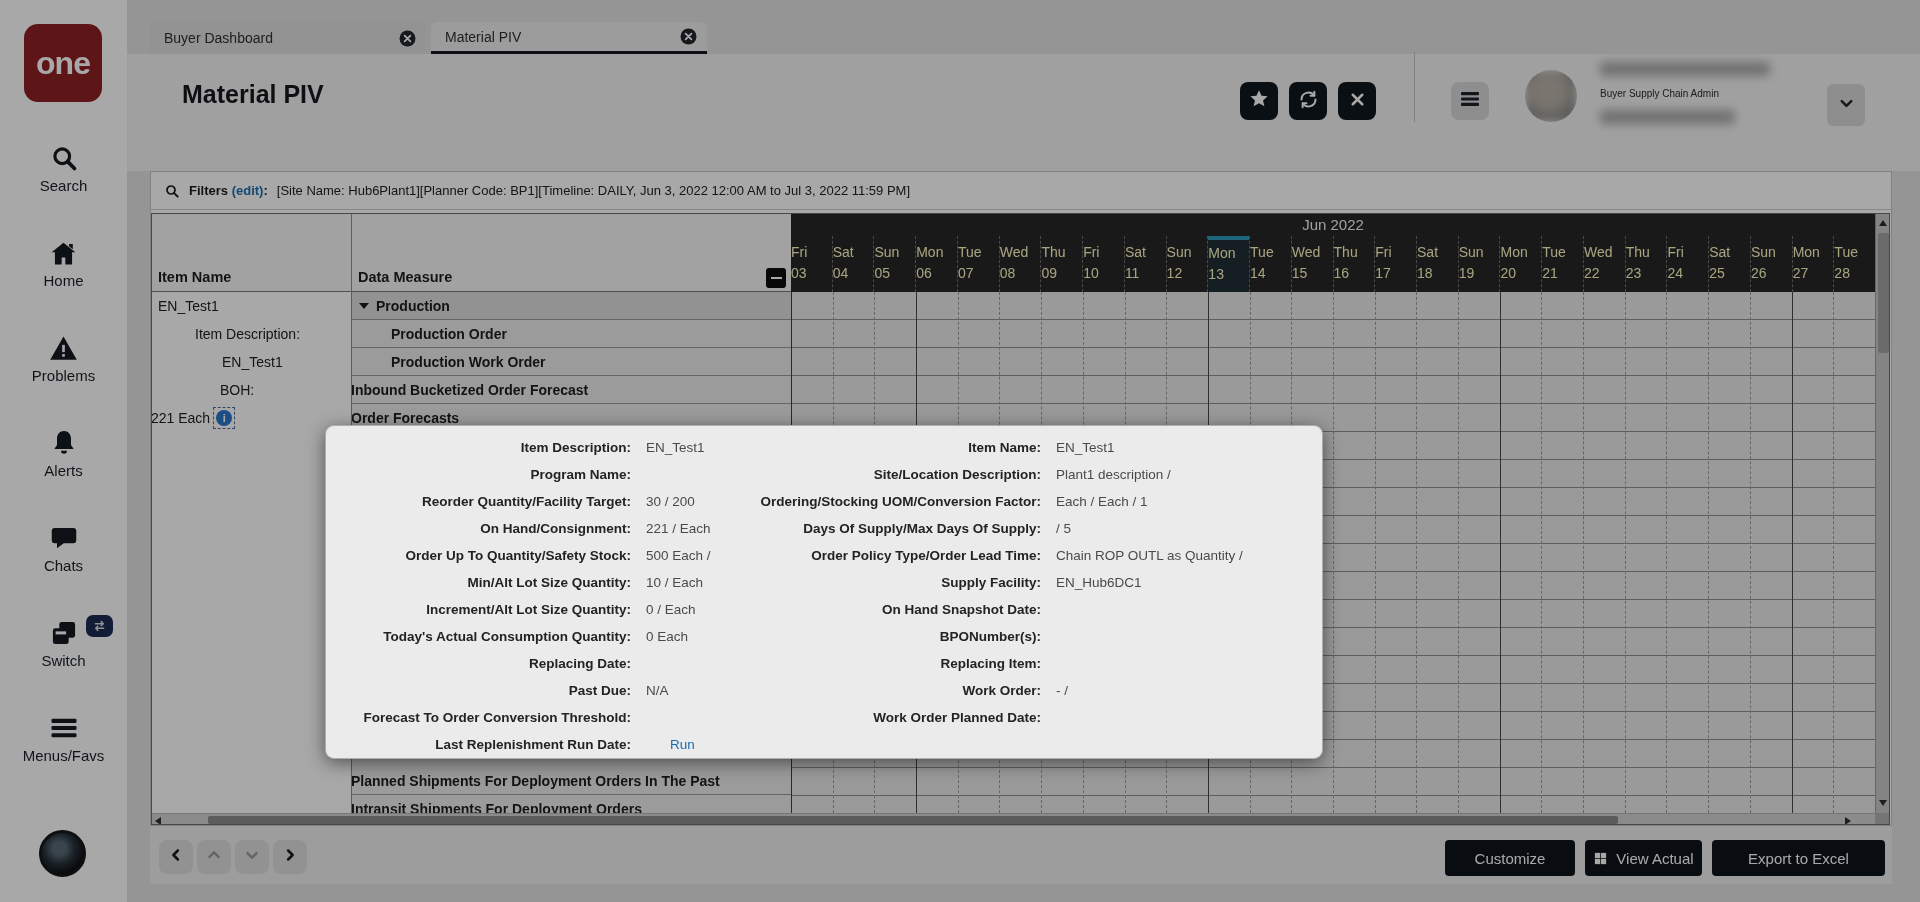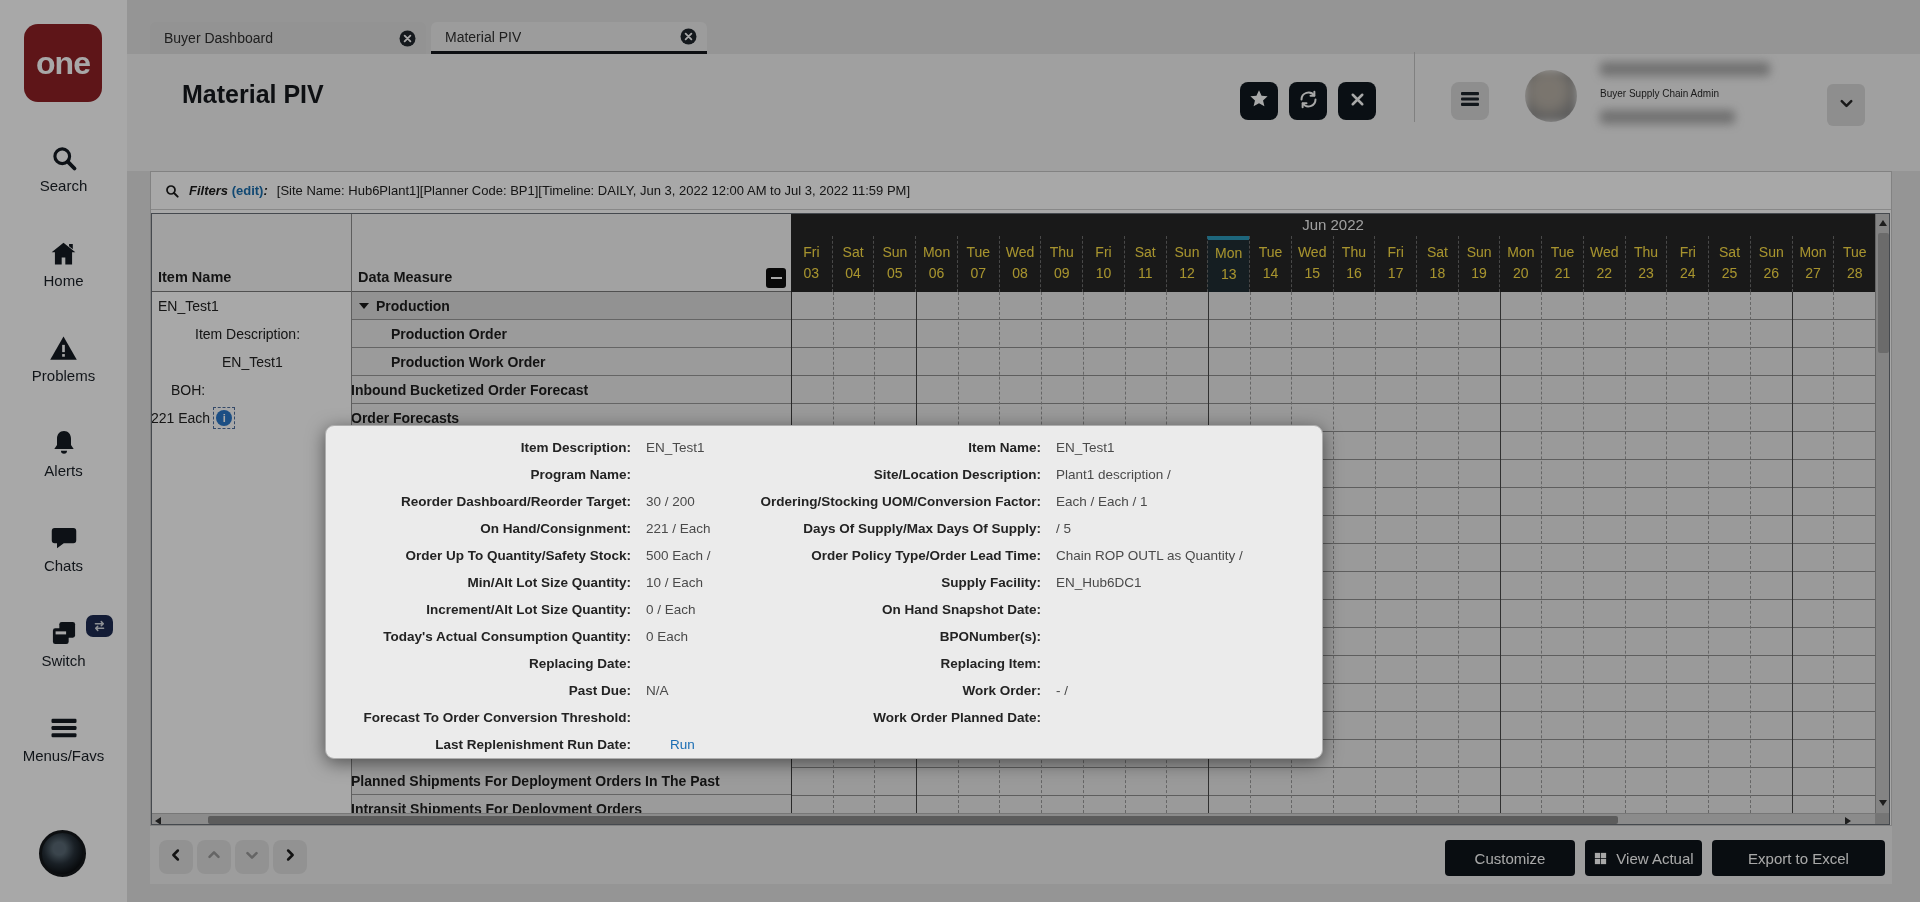--- a/index.html
+++ b/index.html
@@ -42,39 +42,39 @@
   .blurbar.b1{width:170px;height:14px;margin-bottom:12px;}
   .blurbar.b2{width:135px;height:14px;margin-top:11px;}
   .role-text{font-size:10px;color:#2b2b2b;white-space:nowrap;}
   .chev-btn{position:absolute;left:1827px;top:84px;width:38px;height:42px;border-radius:6px;background:#d8d8d8;
             display:flex;align-items:center;justify-content:center;z-index:3;}
 
   
   .card{position:absolute;left:150px;top:171px;width:1742px;height:655px;background:#ffffff;border:1px solid #c5c5c5;z-index:3;}
   .filterbar{position:absolute;left:0;top:0;width:100%;height:38px;border-bottom:1px solid #cfcfcf;
              display:flex;align-items:center;gap:9px;padding-left:13px;font-size:13px;color:#1c1c1c;}
-  .filterbar .f-bold{font-weight:700;font-style:italic;}
+  .filterbar .f-bold{font-weight:700;}
   .f-edit{color:#1c6fae;font-weight:700;}
   .f-value{color:#222;}
 
   .grid-outline{position:absolute;left:0;top:41px;width:1739px;height:612px;border:1px solid #697077;pointer-events:none;z-index:9;}
 
   .left-headers{position:absolute;left:0;top:41px;width:640px;height:79px;background:#f6f6f6;border-bottom:1px solid #7a7a7a;}
   .colhdr{position:absolute;bottom:6px;font-size:14.5px;font-weight:700;color:#1f1f1f;}
   .colhdr.item{left:7px;}
   .colhdr.measure{left:207px;}
   .minus-btn{position:absolute;left:615px;top:55px;width:20px;height:20px;background:#0d0d0d;border-radius:3px;
              display:flex;align-items:center;justify-content:center;}
   .minus-bar{width:11px;height:2.5px;background:#fff;}
   .col-sep{position:absolute;left:200px;top:41px;width:1px;height:600px;background:#8f8f8f;z-index:5;}
 
   .monthrow{position:absolute;left:640px;top:41px;width:1084px;height:23px;background:#262626;color:#f2f2f2;
             font-size:15px;display:flex;align-items:center;justify-content:center;}
   .dayheader{position:absolute;left:640px;top:64px;width:1084px;height:56px;background:#262626;display:flex;}
-  .day-cell{flex:1 1 0;border-left:1px dashed #6f6f6f;color:#fde047;font-size:14px;text-align:center;padding-top:8px;line-height:1.25;}
+  .day-cell{flex:1 1 0;border-left:1px dashed #6f6f6f;color:#fef9c3;font-size:14px;padding-top:8px;line-height:1.25;}
   .day-cell:first-child{border-left:none;}
   .day-cell .num{margin-top:3px;}
   .day-cell.today{border-top:4px solid #2d9cbd;background:#202e34;padding-top:5px;}
 
   .grid-body{position:absolute;left:0;top:120px;width:1724px;height:521px;overflow:hidden;}
   .item-col{position:absolute;left:0;top:0;width:200px;height:521px;background:#fff;}
   .item-line{line-height:28px;font-size:14px;color:#222;white-space:nowrap;}
   .info-box{display:inline-flex;width:22px;height:22px;border:1px dashed #4f6f9e;align-items:center;justify-content:center;
             vertical-align:middle;margin-left:3px;margin-top:-3px;}
   .info-i{width:16px;height:16px;border-radius:50%;background:#2a77c9;color:#fff;font-size:11px;font-weight:700;
@@ -414,21 +414,21 @@
           <div class="dow" data-interactable="false">Tue</div>
           <div class="num" data-interactable="false">28</div>
         </div>
       </div>
 
     <div class="grid-body" data-interactable="false">
       <div class="item-col" data-interactable="false">
         <div class="item-line" style="padding-left:7px" data-interactable="true">EN_Test1</div>
         <div class="item-line b" style="padding-left:44px" data-interactable="false">Item Description:</div>
         <div class="item-line" style="padding-left:71px" data-interactable="false">EN_Test1</div>
-        <div class="item-line b" style="padding-left:20px" data-interactable="false">BOH:</div>
+        <div class="item-line b" style="padding-left:69px" data-interactable="false">BOH:</div>
         <div class="item-line" style="" data-interactable="false">
           <span>221 Each</span><span class="info-box" data-interactable="true">
               <span class="info-i"></span>
             </span>
         </div>
       </div>
       <div class="measure-col" data-interactable="false"></div>
       <div class="days-body" id="daycols" data-interactable="false">
           <div class="day-col" data-interactable="false"></div>
           <div class="day-col" data-interactable="false"></div>
@@ -543,21 +543,21 @@
   <div class="popup" data-interactable="false">
     <div class="popup-rows" id="popup-rows" data-interactable="false">
         <div class="p-label" data-interactable="false">Item Description:</div>
         <div class="p-value" data-interactable="false">EN_Test1</div>
         <div class="p-label" data-interactable="false">Item Name:</div>
         <div class="p-value" data-interactable="false">EN_Test1</div>
         <div class="p-label" data-interactable="false">Program Name:</div>
         <div class="p-value" data-interactable="false"></div>
         <div class="p-label" data-interactable="false">Site/Location Description:</div>
         <div class="p-value" data-interactable="false">Plant1 description /</div>
-        <div class="p-label" data-interactable="false">Reorder Dashboard/Reorder Target:</div>
+        <div class="p-label" data-interactable="false">Reorder Quantity/Facility Target:</div>
         <div class="p-value" data-interactable="false">30  / 200</div>
         <div class="p-label" data-interactable="false">Ordering/Stocking UOM/Conversion Factor:</div>
         <div class="p-value" data-interactable="false">Each / Each / 1</div>
         <div class="p-label" data-interactable="false">On Hand/Consignment:</div>
         <div class="p-value" data-interactable="false">221 /  Each</div>
         <div class="p-label" data-interactable="false">Days Of Supply/Max Days Of Supply:</div>
         <div class="p-value" data-interactable="false"> / 5</div>
         <div class="p-label" data-interactable="false">Order Up To Quantity/Safety Stock:</div>
         <div class="p-value" data-interactable="false">500 Each /</div>
         <div class="p-label" data-interactable="false">Order Policy Type/Order Lead Time:</div>

